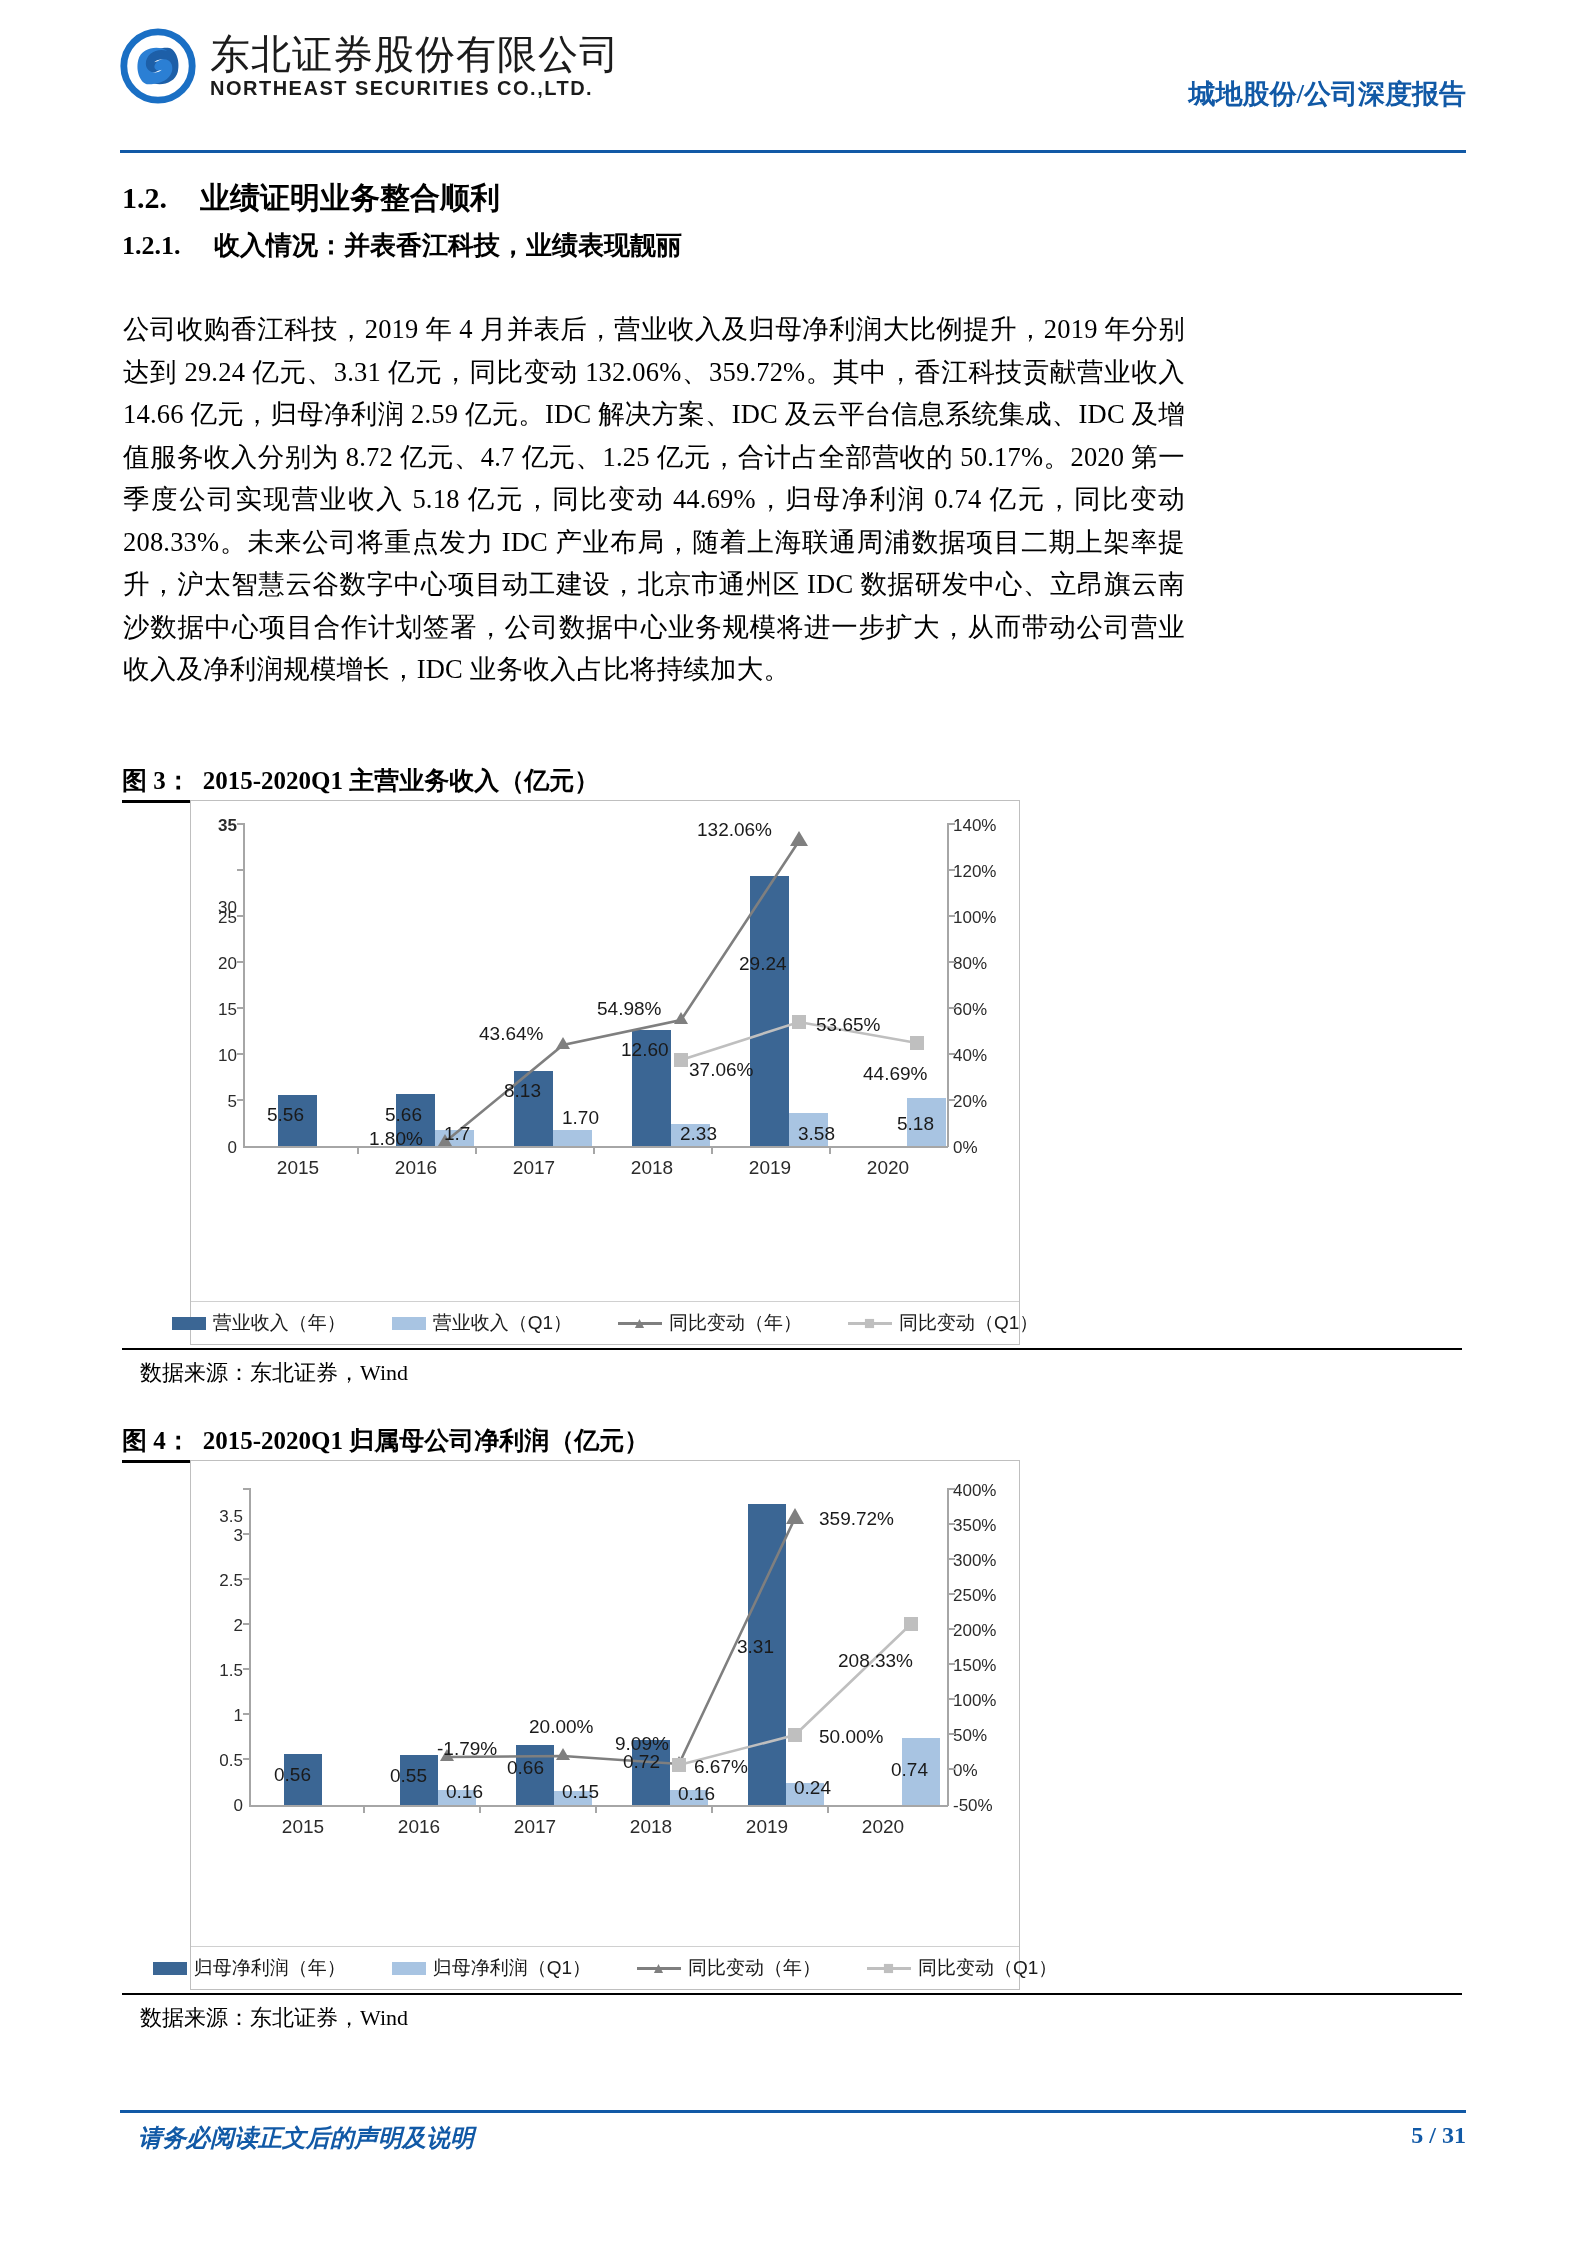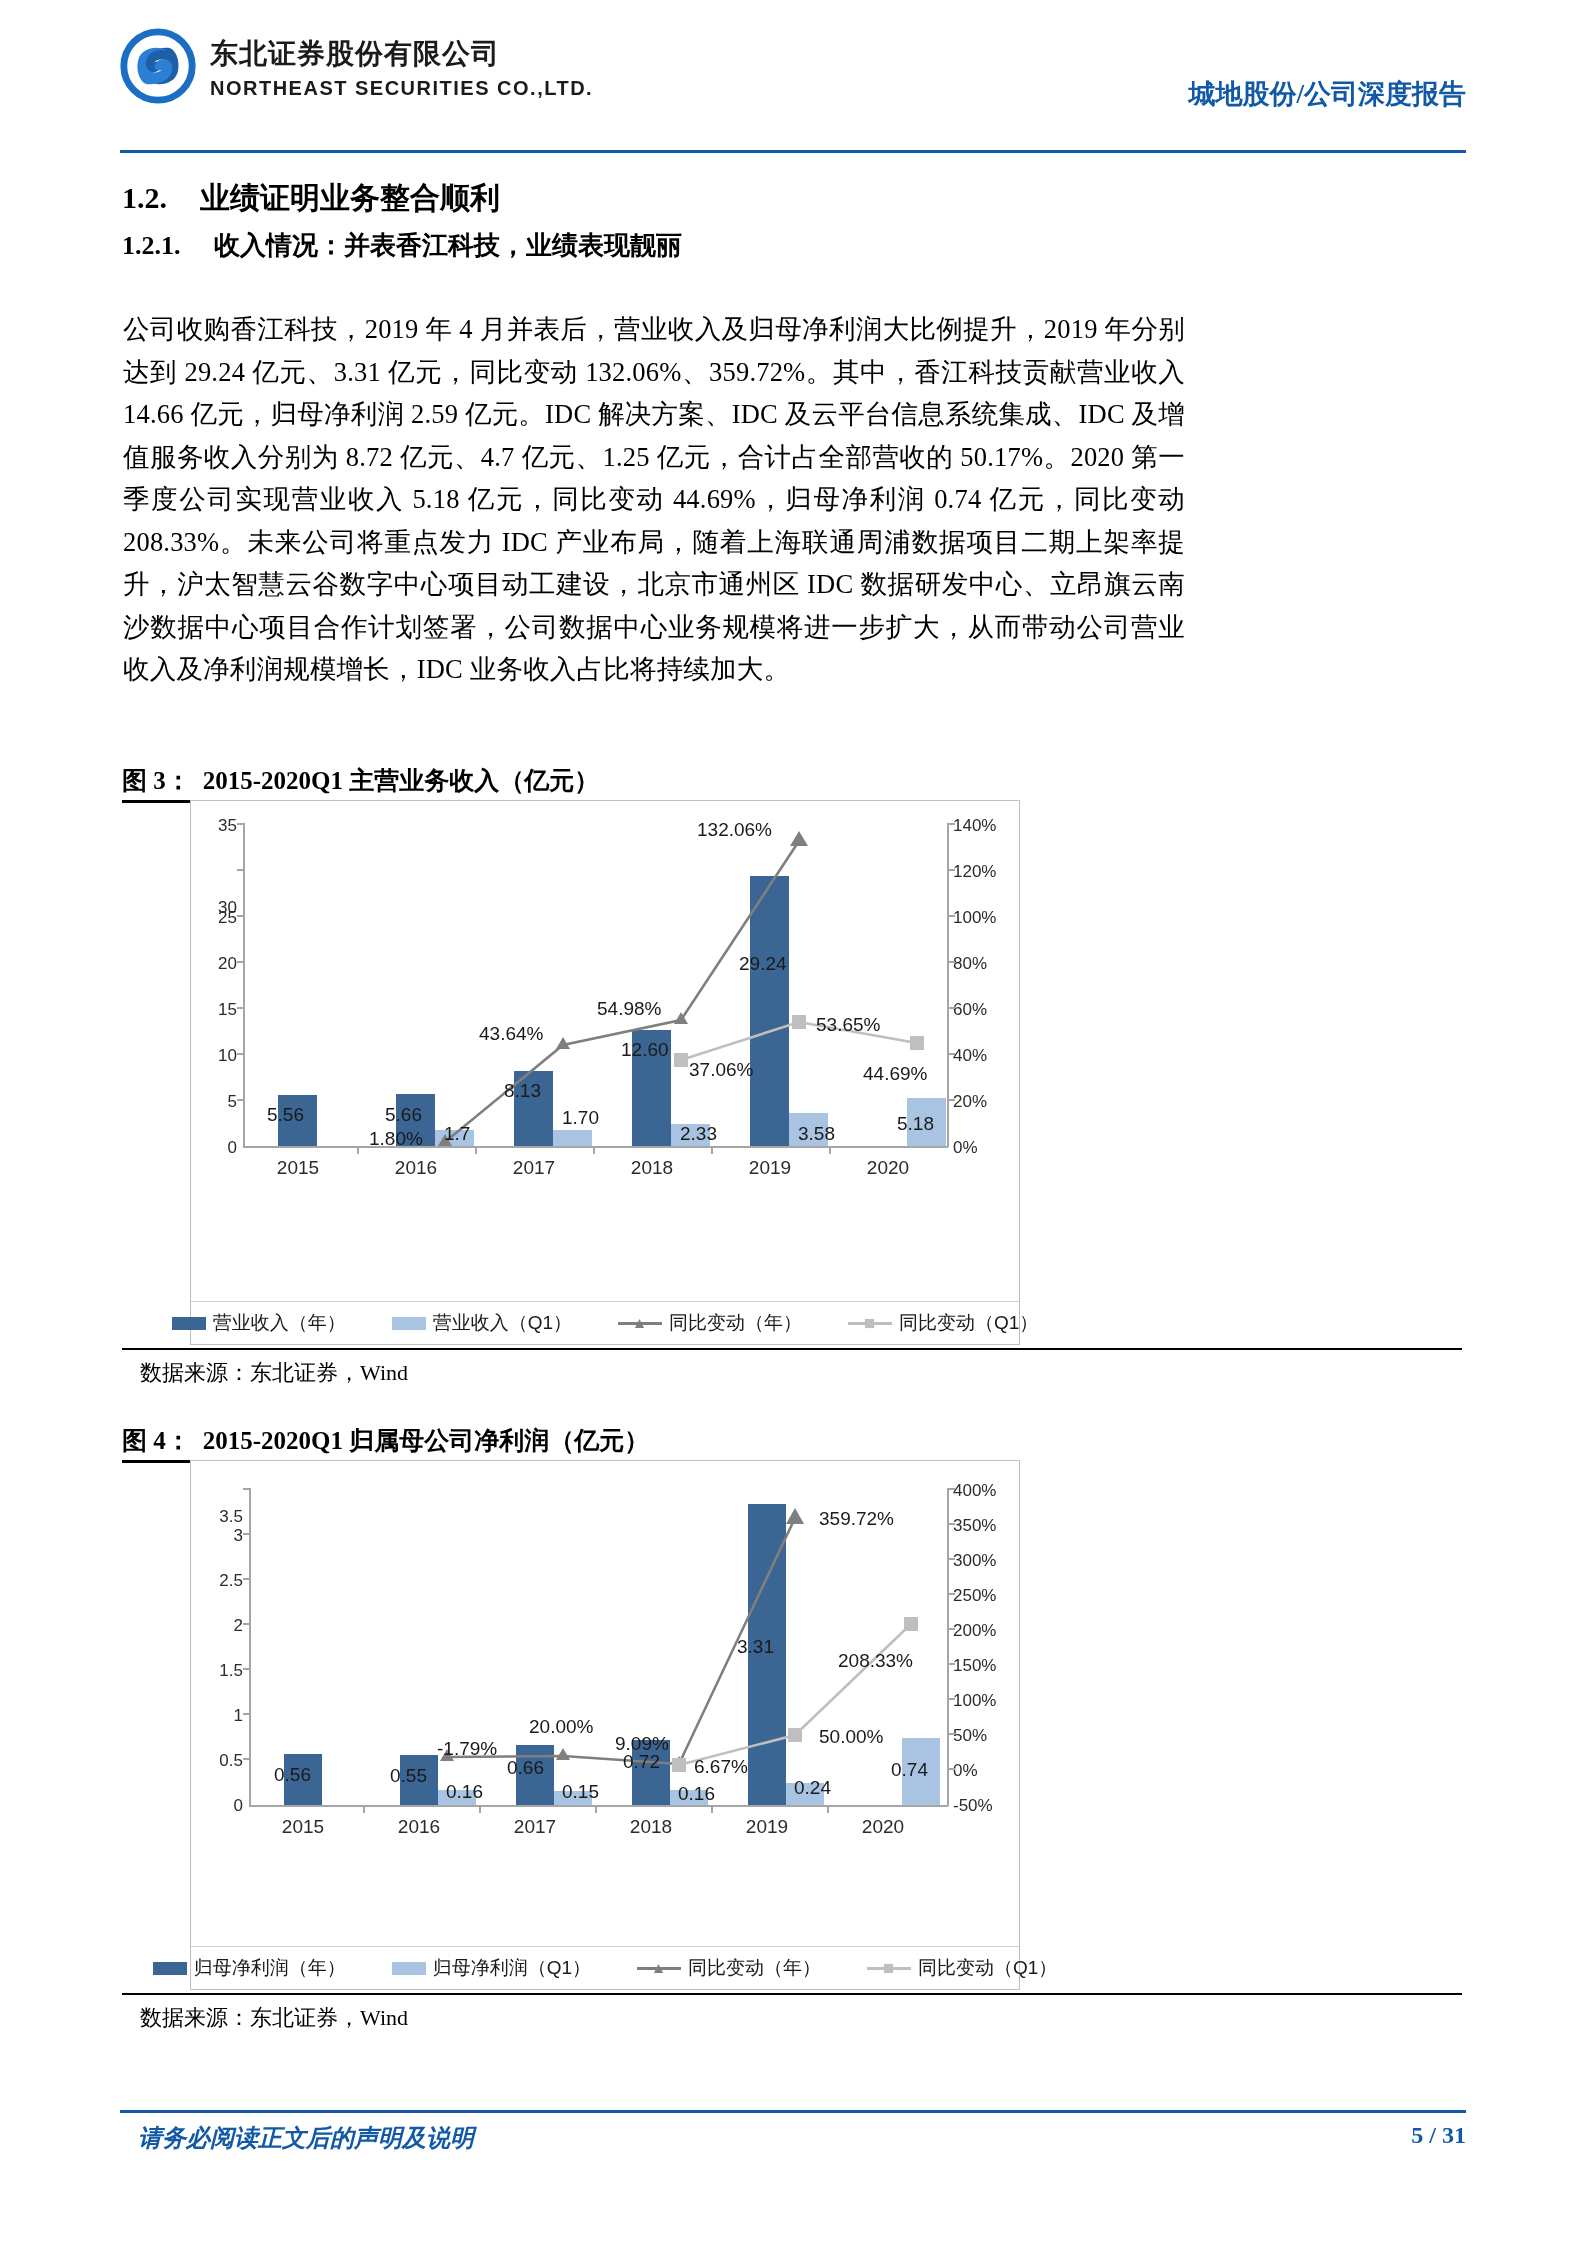--- a/index.html
+++ b/index.html
@@ -13,21 +13,21 @@
   }
   .page { position:relative; width:1586px; height:2244px; }
 
   
   .header { position:absolute; left:0; top:0; width:1586px; height:150px; }
   .logo-wrap { position:absolute; left:120px; top:28px; display:flex; align-items:center; }
   .logo-mark { width:76px; height:76px; flex:0 0 auto; }
   .logo-text { margin-left:14px; }
   .logo-cn {
     font-family:"Liberation Sans", sans-serif;
-    font-weight:bold; font-size:28px; letter-spacing:1px; color:#1b1b1b;
+    font-weight:normal; font-size:40px; letter-spacing:1px; color:#1b1b1b;
     line-height:44px; white-space:nowrap;
   }
   .logo-en {
     font-family:"Liberation Sans", sans-serif;
     font-weight:bold; font-size:20px; letter-spacing:1.5px; color:#1b1b1b;
     line-height:24px; white-space:nowrap;
   }
   .header-right {
     position:absolute; right:120px; top:76px;
     font-family:"Liberation Serif", serif;
@@ -163,21 +163,21 @@
   <div class="body-text">公司收购香江科技，2019 年 4 月并表后，营业收入及归母净利润大比例提升，2019 年分别达到 29.24 亿元、3.31 亿元，同比变动 132.06%、359.72%。其中，香江科技贡献营业收入 14.66 亿元，归母净利润 2.59 亿元。IDC 解决方案、IDC 及云平台信息系统集成、IDC 及增值服务收入分别为 8.72 亿元、4.7 亿元、1.25 亿元，合计占全部营收的 50.17%。2020 第一季度公司实现营业收入 5.18 亿元，同比变动 44.69%，归母净利润 0.74 亿元，同比变动 208.33%。未来公司将重点发力 IDC 产业布局，随着上海联通周浦数据项目二期上架率提升，沪太智慧云谷数字中心项目动工建设，北京市通州区 IDC 数据研发中心、立昂旗云南沙数据中心项目合作计划签署，公司数据中心业务规模将进一步扩大，从而带动公司营业收入及净利润规模增长，IDC 业务收入占比将持续加大。</div>
 
   <div class="fig-title" style="left:122px; top:764px;">
     <span class="tag">图 3：</span><span>2015-2020Q1 主营业务收入（亿元）</span>
   </div>
   <div class="fig-underline" style="left:122px; top:800px;"></div>
 
   <div class="chart-box" style="left:190px; top:800px; width:830px; height:545px;">
     <div class="chart-inner">
 
-      <div class="ax-lab r" style="left:4px; top:15px; width:42px;">35</div>
+      <div class="ax-lab r" style="left:4px; top:15px; width:42px;font-weight:bold;">35</div>
       <div class="ax-lab r" style="left:4px; top:61px; width:42px;margin-top:36px;">30</div>
       <div class="ax-lab r" style="left:4px; top:107px; width:42px;">25</div>
       <div class="ax-lab r" style="left:4px; top:153px; width:42px;">20</div>
       <div class="ax-lab r" style="left:4px; top:199px; width:42px;">15</div>
       <div class="ax-lab r" style="left:4px; top:245px; width:42px;">10</div>
       <div class="ax-lab r" style="left:4px; top:291px; width:42px;">5</div>
       <div class="ax-lab r" style="left:4px; top:337px; width:42px;">0</div>
 
       <div class="ax-lab" style="left:762px; top:15px;">140%</div>
       <div class="ax-lab" style="left:762px; top:61px;">120%</div>

